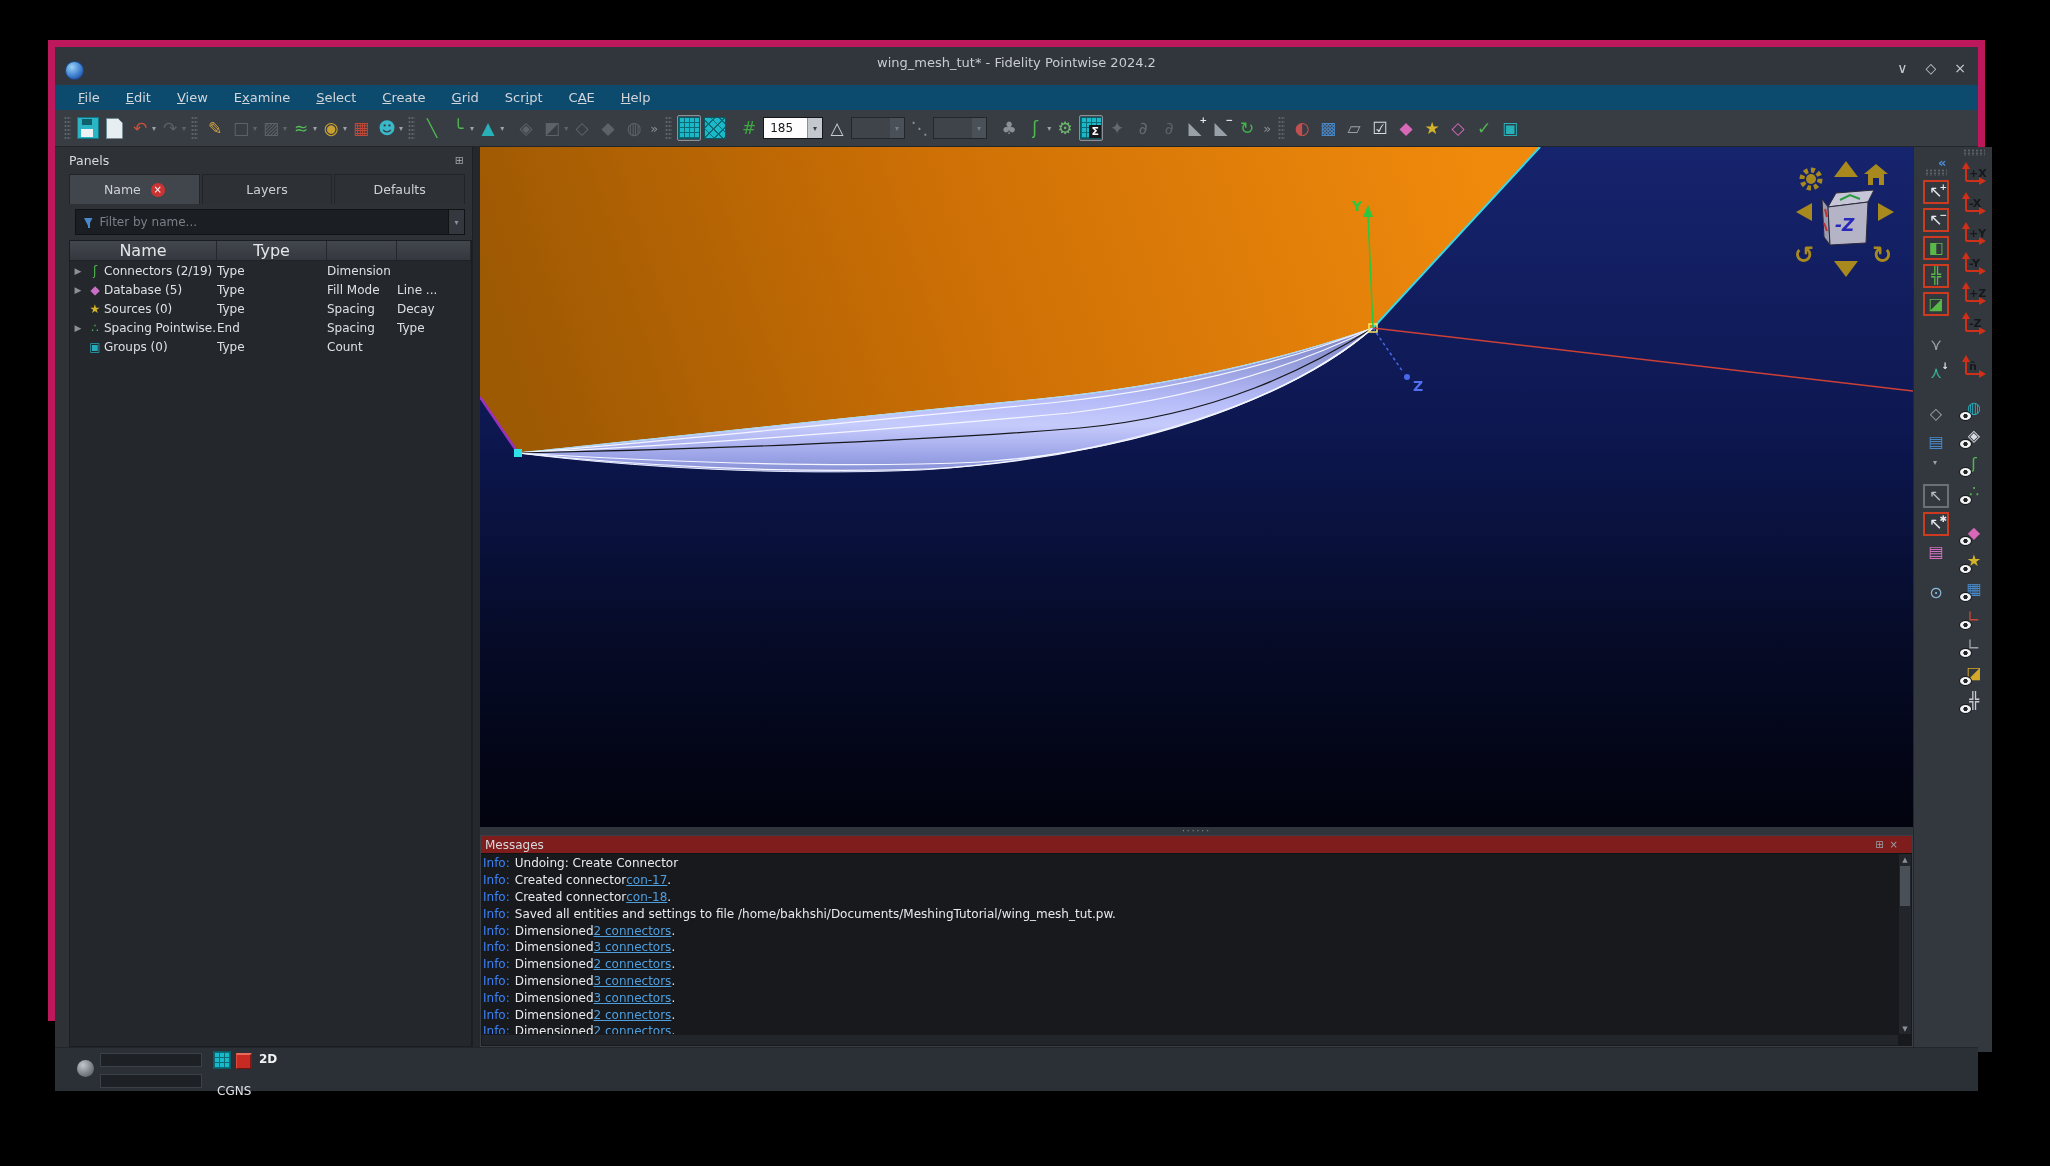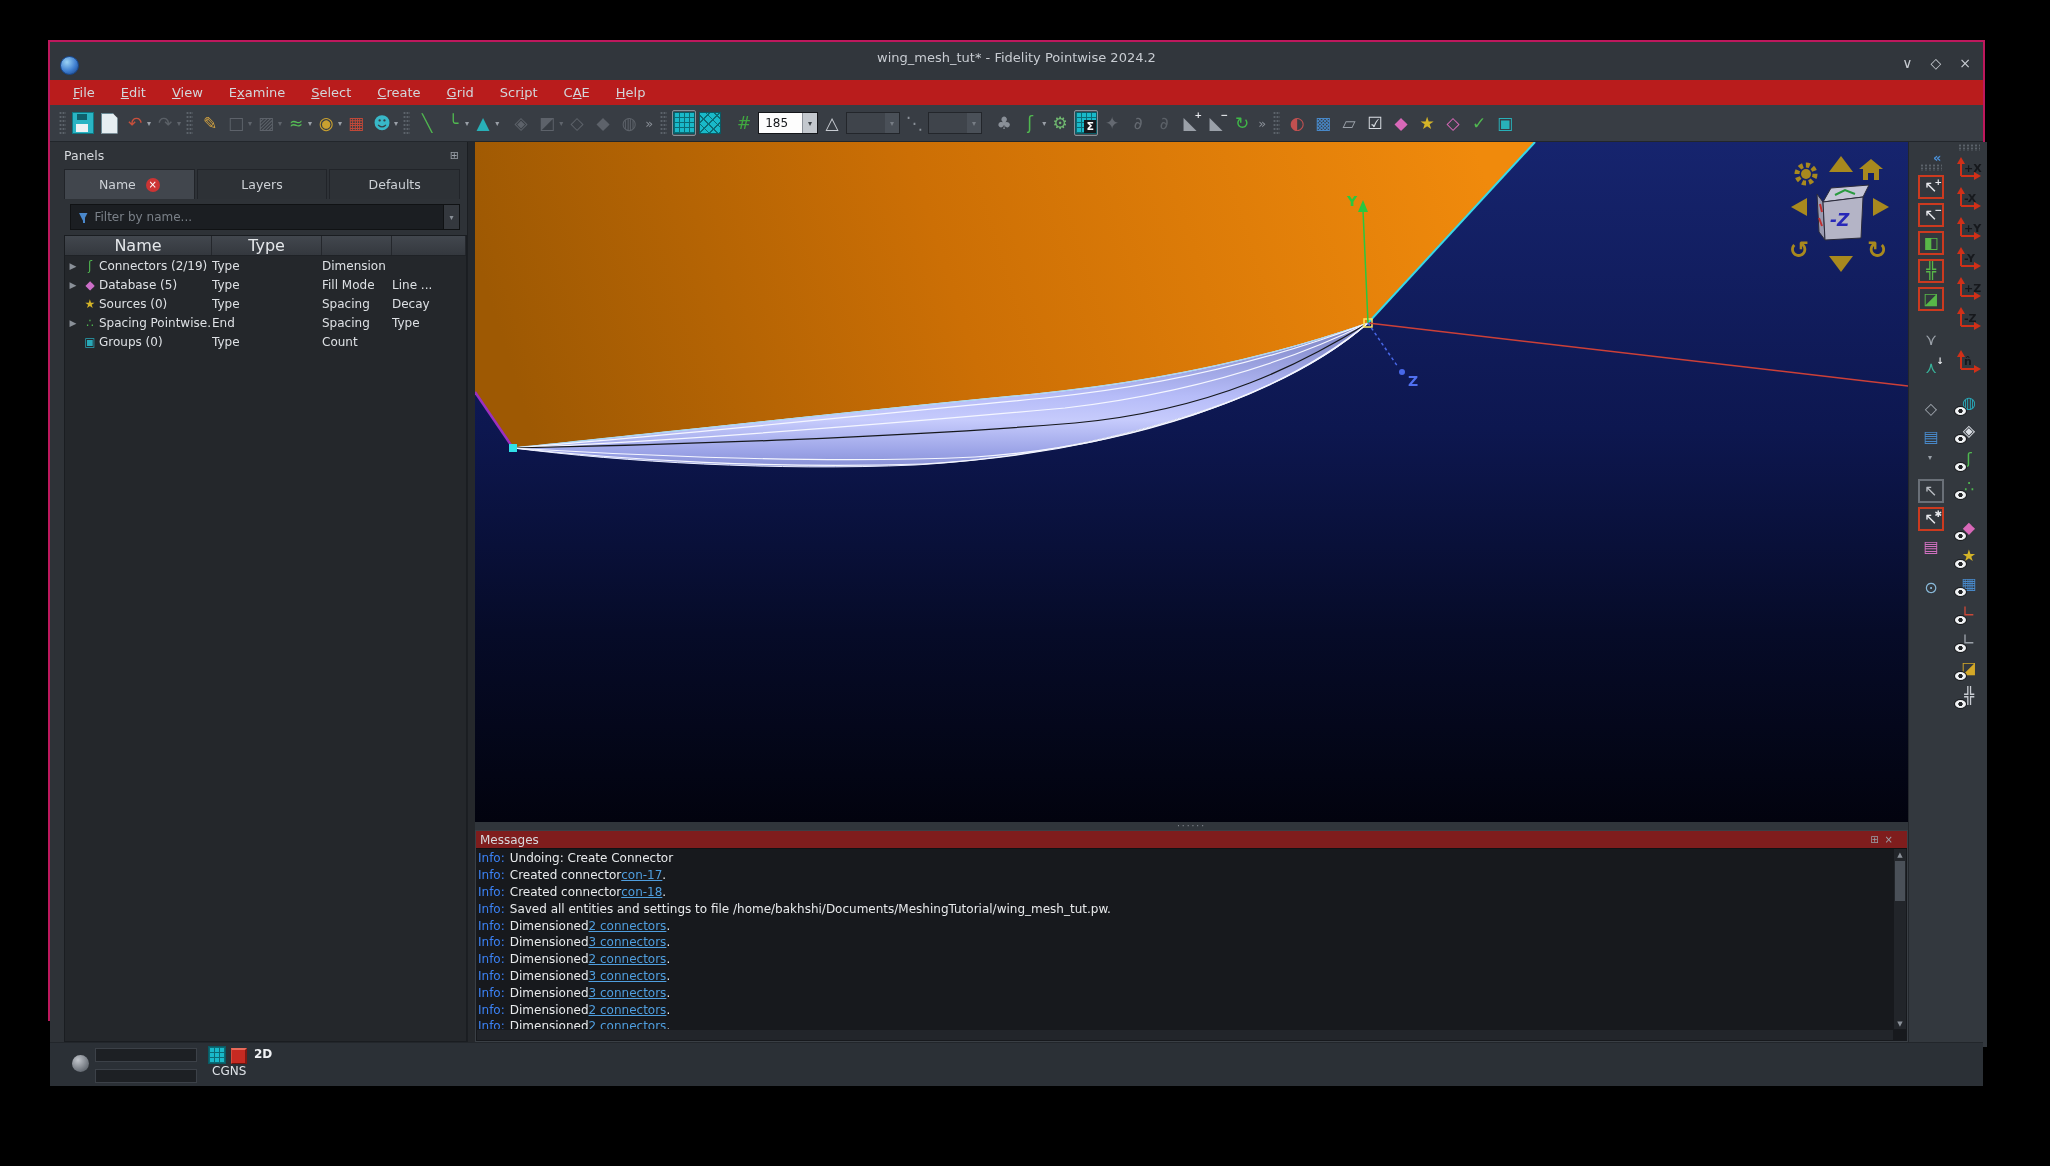--- a/index.html
+++ b/index.html
@@ -1,29 +1,29 @@
 <!DOCTYPE html>
 <html><head>
 <meta charset="utf-8">
 <style>
   html,body{margin:0;padding:0;background:#000;}
   #stage{position:relative;width:2050px;height:1166px;background:#000;overflow:hidden;
          font-family:"DejaVu Sans","Liberation Sans",sans-serif;color:#d6d9dd;}
   #win{position:absolute;left:48px;top:40px;width:1937px;height:981px;background:#30353b;
-       border:2px solid #be185d;box-sizing:border-box;}
+       border:7px solid #be185d;box-sizing:border-box;}
   
   #titlebar{position:absolute;left:0;top:0;width:100%;height:38px;background:#31363c;
             display:flex;align-items:center;}
   #app-logo{position:absolute;left:10px;top:14px;width:17px;height:17px;border-radius:50%;
             background:radial-gradient(circle at 35% 30%,#9ad2f4,#3f7fd0 55%,#123a80);border:1px solid #1a4a90;}
   #title-text{position:absolute;left:0;right:0;top:8px;text-align:center;font-size:13px;color:#c8ccd2;}
   #win-controls{position:absolute;right:12px;top:14px;display:flex;gap:18px;font-size:14px;color:#c8ccd2;}
   #win-controls span{cursor:default;line-height:14px;}
   
-  #menubar{position:absolute;left:0;top:38px;width:100%;height:25px;background:#b91c1c;
+  #menubar{position:absolute;left:0;top:38px;width:100%;height:25px;background:#0c4a6e;
            display:flex;align-items:center;padding-left:10px;box-sizing:border-box;font-size:13px;}
   .menu-item{padding:2px 13px;color:#d3d6da;}
   .menu-item u{text-decoration:underline;}
   
   #maintoolbar{position:absolute;left:0;top:63px;width:100%;height:37px;background:#383d44;
                border-bottom:1px solid #22262b;display:flex;align-items:center;padding-left:6px;
                box-sizing:border-box;gap:2px;}
   .tbi{position:relative;width:24px;height:26px;display:flex;align-items:center;justify-content:center;
        border-radius:2px;flex:0 0 auto;}
   .tbi .glyph{font-size:17px;line-height:1;}
@@ -130,21 +130,21 @@
        display:flex;align-items:center;justify-content:center;}
   #msg-vthumb{position:absolute;left:1px;top:12px;width:10px;height:40px;background:#4a5058;}
   #msg-hscroll{position:absolute;left:1px;bottom:1px;right:14px;height:10px;background:#22252a;}
   
   #statusbar{position:absolute;left:0;top:1000px;width:100%;height:43px;background:#2b3036;
        border-top:1px solid #22262b;}
   #status-sphere{position:absolute;left:22px;top:12px;width:17px;height:17px;border-radius:50%;
        background:radial-gradient(circle at 35% 30%,#c2c6cc,#6a7078 70%,#4a5056);}
   .sbar{position:absolute;left:45px;width:100px;height:12px;background:#1d2024;border:1px solid #3c4148;}
   #status-mode{position:absolute;left:204px;top:4px;font-weight:bold;font-size:12px;color:#f0f2f5;}
-  #status-solver{position:absolute;left:162px;top:21px;font-size:12px;color:#dfe3e8;}
+  #status-solver{position:absolute;left:162px;top:36px;font-size:12px;color:#dfe3e8;}
   #status-grid-icon{position:absolute;left:158px;top:3px;}
   #status-cube-icon{position:absolute;left:181px;top:5px;}
   text{font-family:"DejaVu Sans","Liberation Sans",sans-serif;}
 </style>
 </head>
 <body>
 
 <div id="stage">
  <div id="win">
 

